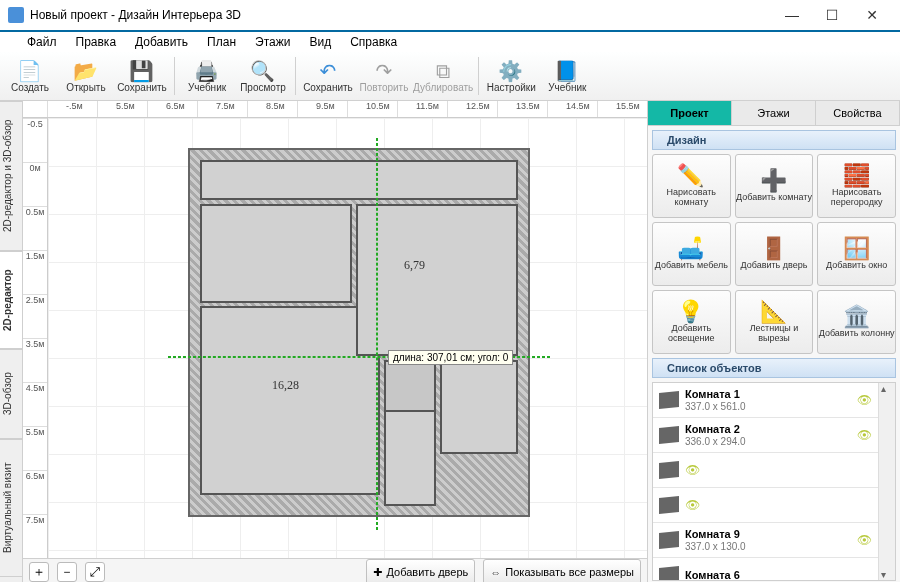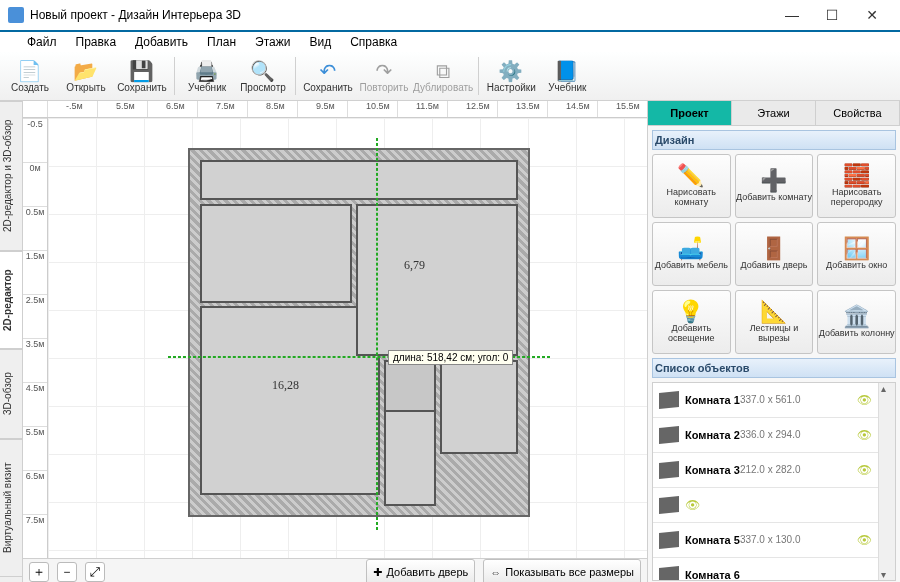--- a/index.html
+++ b/index.html
@@ -30,29 +30,29 @@
 .dim{position:absolute;font-size:12px;color:#333;font-family:serif}
 .tooltip{position:absolute;background:#fffff0;border:1px solid #888;padding:1px 4px;font-size:10px;white-space:nowrap}
 .snap{position:absolute;border:1px dashed #2a2;pointer-events:none}
 .bottombar{height:26px;border-top:1px solid #cfcfcf;background:#f5f5f5;display:flex;align-items:center;padding:0 6px;gap:8px;font-size:11px}
 .bb-btn{border:1px solid #c0c0c0;background:linear-gradient(#fff,#eaeaea);border-radius:3px;padding:2px 6px;display:flex;align-items:center;gap:4px;height:20px}
 .bb-ico{width:18px;height:18px;border:1px solid #bbb;border-radius:3px;display:flex;align-items:center;justify-content:center;font-size:13px;background:#fff}
 .rightpanel{width:252px;border-left:1px solid #cfcfcf;background:#f7f7f7;display:flex;flex-direction:column}
 .ptabs{height:24px;display:flex;border-bottom:1px solid #cfcfcf;font-size:11px}
 .ptab{flex:1;display:flex;align-items:center;justify-content:center;background:#eaeaea;border-right:1px solid #cfcfcf}
 .ptab.active{background:#14b8a6;font-weight:600}
-.section-h{background:linear-gradient(180deg,#e8f1fb,#cfe1f4);border:1px solid #a9c4e0;font-weight:700;font-size:11px;color:#2a4a6a;padding:3px 2px;margin:4px}
+.section-h{background:linear-gradient(180deg,#e8f1fb,#cfe1f4);border:1px solid #a9c4e0;font-weight:700;font-size:11px;color:#2a4a6a;padding:3px 14px;margin:4px}
 .grid3{display:grid;grid-template-columns:repeat(3,1fr);gap:4px;padding:0 4px}
 .tool{background:linear-gradient(#fdfdfd,#ececec);border:1px solid #c5c5c5;border-radius:3px;height:62px;display:flex;flex-direction:column;align-items:center;justify-content:center;font-size:9px;text-align:center;color:#333;line-height:1.1}
 .tool .tg{font-size:22px;line-height:24px}
 .objlist{flex:1;margin:0 4px 4px;border:1px solid #cfcfcf;background:#fff;display:flex;overflow:hidden}
 .objrows{flex:1;overflow:hidden}
 .objrow{height:34px;border-bottom:1px solid #e5e5e5;display:flex;align-items:center;padding:0 6px;gap:6px}
 .objrow .cube{width:20px;height:16px;background:#666;transform:skewY(-6deg)}
-.objrow .txt{flex:1;display:flex;flex-direction:row;line-height:1.1}
+.objrow .txt{flex:1;display:flex;flex-direction:column;line-height:1.1}
 .objrow .txt b{font-size:11px;font-weight:600}
 .objrow .txt i{font-size:10px;font-style:normal;color:#777}
 .eye{color:#b7c93a;font-size:12px}
 .vscroll{width:16px;background:#f0f0f0;border-left:1px solid #ddd;position:relative}
 .vscroll::before{content:"▴";position:absolute;top:0;left:2px;font-size:10px;color:#666}
 .vscroll::after{content:"▾";position:absolute;bottom:0;left:2px;font-size:10px;color:#666}
 </style>
 </head>
 <body>
 
@@ -164,21 +164,21 @@
           <div class="room" style="left:12px;top:56px;width:148px;height:95px"></div>
           <div class="room" style="left:12px;top:158px;width:176px;height:185px"></div>
           <div class="room" style="left:168px;top:56px;width:158px;height:148px"></div>
           <div class="room" style="left:252px;top:212px;width:74px;height:90px"></div>
           <div class="room" style="left:196px;top:212px;width:48px;height:142px"></div>
           <div class="room" style="left:196px;top:212px;width:48px;height:48px;background:#c7c7c7"></div>
           <span class="dim" style="left:84px;top:230px">16,28</span>
           <span class="dim" style="left:216px;top:110px">6,79</span>
           <div class="snap" style="left:188px;top:-10px;width:0;height:390px;border-right:1px dashed #2a2"></div>
           <div class="snap" style="left:-20px;top:208px;width:380px;height:0;border-top:1px dashed #2a2"></div>
-          <div class="tooltip" style="left:200px;top:202px">длина: 518,42 см; угол: 0</div>
+          <div class="tooltip" style="left:200px;top:202px">длина: 307,01 см; угол: 0</div>
         </div>
       </div>
     </div>
     <div class="bottombar">
       <div class="bb-ico">＋</div>
       <div class="bb-ico">－</div>
       <div class="bb-ico">⤢</div>
       <div style="flex:1"></div>
       <div class="bb-btn">
           <span>✚</span>
@@ -250,34 +250,30 @@
         <div class="objrow">
             <div class="cube"></div>
             <div class="txt">
               <b>Комната 2</b>
               <i>336.0 x 294.0</i>
             </div>
             <span class="eye">👁</span>
           </div>
         <div class="objrow">
             <div class="cube"></div>
-            <div class="txt">
-              <b>Комната 3</b>
-              <i>212.0 x 282.0</i>
-            </div>
-            <span class="eye">👁</span>
-          </div>
-        <div class="objrow">
-            <div class="cube"></div>
-            <span class="eye">👁</span>
-          </div>
-        <div class="objrow">
-            <div class="cube"></div>
-            <div class="txt">
-              <b>Комната 5</b>
+            <span class="eye">👁</span>
+          </div>
+        <div class="objrow">
+            <div class="cube"></div>
+            <span class="eye">👁</span>
+          </div>
+        <div class="objrow">
+            <div class="cube"></div>
+            <div class="txt">
+              <b>Комната 9</b>
               <i>337.0 x 130.0</i>
             </div>
             <span class="eye">👁</span>
           </div>
         <div class="objrow">
             <div class="cube"></div>
             <div class="txt">
               <b>Комната 6</b>
               <i></i>
             </div>

